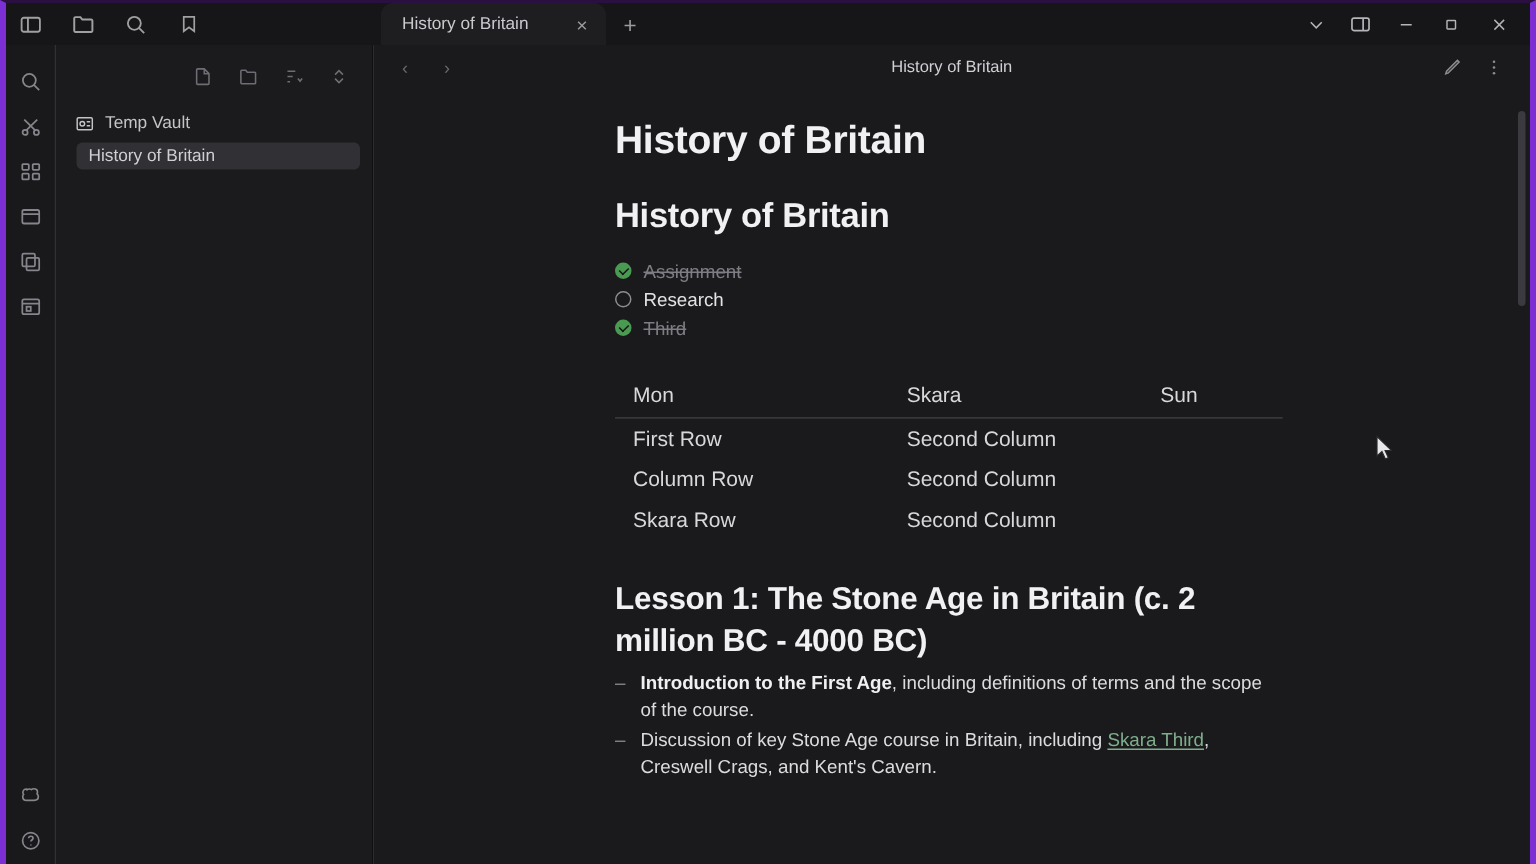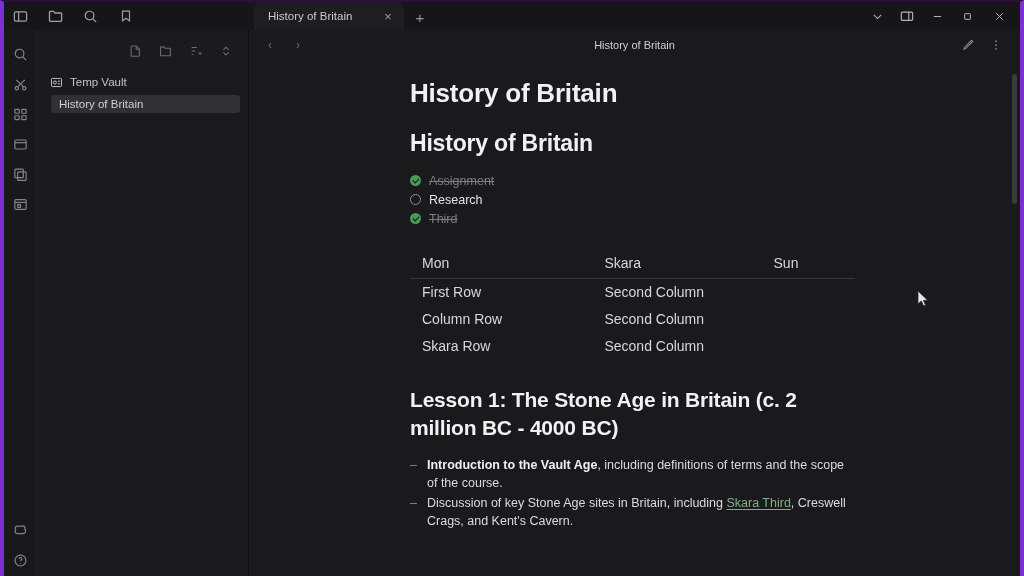--- a/index.html
+++ b/index.html
@@ -229,21 +229,21 @@
     color: #f1f1f3;
     margin-bottom: 14px;
     line-height: 1.25;
   }
   h2.lesson {
     font-size: 21px;
     font-weight: 700;
     color: #f1f1f3;
     line-height: 1.33;
     margin-top: 26px;
-    margin-bottom: 15px;
+    margin-bottom: 5px;
     letter-spacing: -0.2px;
   }
 
   
   .tasklist { margin-bottom: 22px; }
   .task {
     display: flex;
     align-items: center;
     gap: 8px;
     height: 19px;
@@ -591,24 +591,24 @@
                 <td>Second Column</td>
                 <td></td>
               </tr>
             </tbody>
           </table>
 
           <h2 class="lesson">Lesson 1: The Stone Age in Britain (c. 2 million BC - 4000 BC)</h2>
 
           <ul class="dash-list">
             <li>
-              <span class="bold">Introduction to the Vault Age</span><span>, including definitions of terms and the scope of the course.</span>
+              <span class="bold">Introduction to the First Age</span><span>, including definitions of terms and the scope of the course.</span>
             </li>
             <li>
-              <span>Discussion of key Stone Age sites in Britain, including </span><a class="link" href="#">Skara Third</a><span>, Creswell Crags, and Kent's Cavern.</span>
+              <span>Discussion of key Stone Age course in Britain, including </span><a class="link" href="#">Skara Third</a><span>, Creswell Crags, and Kent's Cavern.</span>
             </li>
 
           </ul>
         </div>
 
         <div class="scrollbar-track">
           <div class="scrollbar-thumb"></div>
         </div>
       </div>
     </div>

